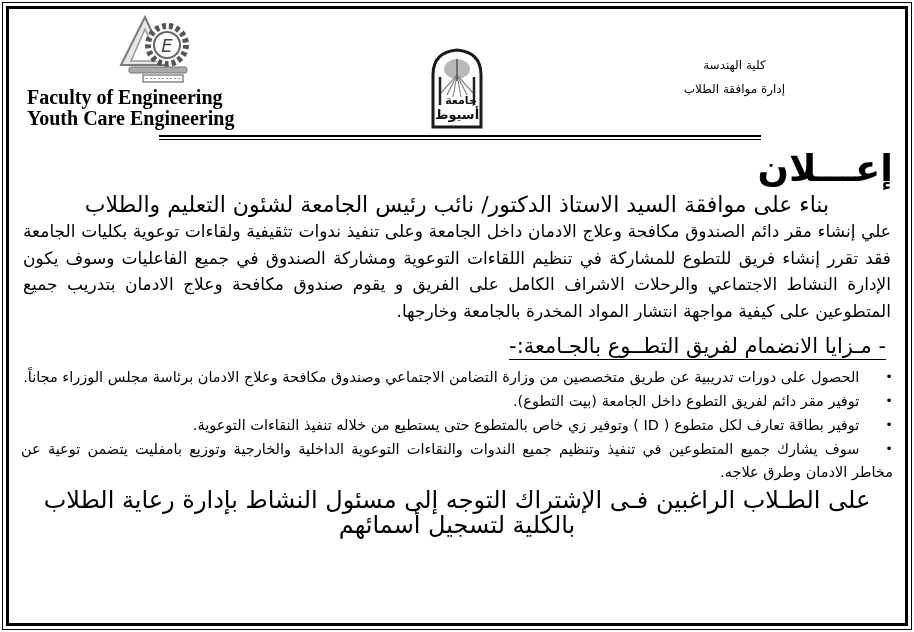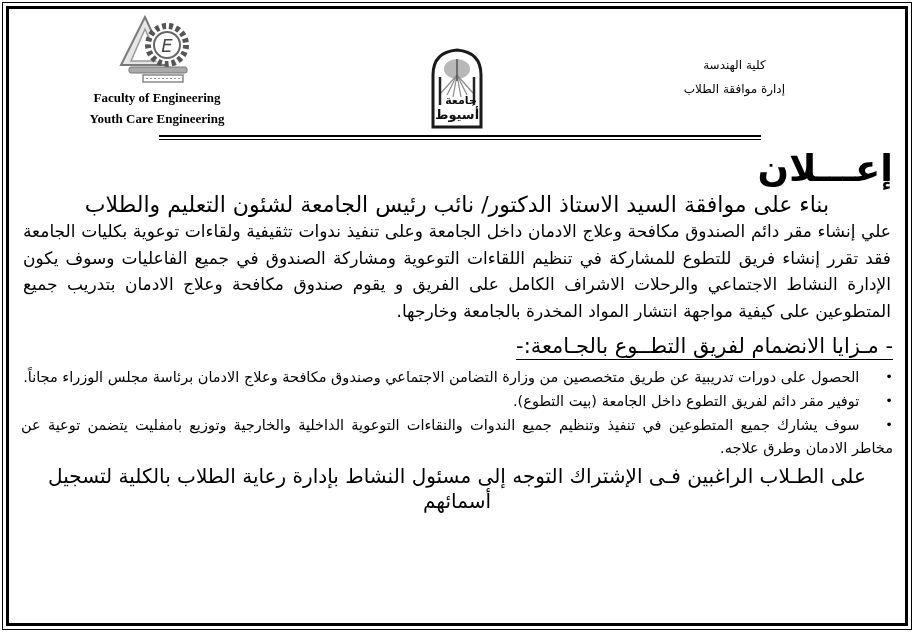--- a/index.html
+++ b/index.html
@@ -4,41 +4,41 @@
 <style>
   html,body{margin:0;padding:0;background:#fff;}
   body{width:914px;height:632px;overflow:hidden;font-family:"DejaVu Sans",sans-serif;color:#000;}
   .frame{position:absolute;left:2px;top:2px;right:2px;bottom:2px;border:1px solid #000;}
   .inner{position:absolute;left:3px;top:3px;right:3px;bottom:3px;border:3px solid #000;box-sizing:border-box;padding:4px 12px 0 12px;}
 
   
   .header{position:relative;height:116px;}
   .hdr-left{position:absolute;left:6px;top:2px;width:260px;text-align:center;}
   .hdr-left .logo{display:block;margin:0 auto;}
-  .en-lines{font-family:"Liberation Serif",serif;font-weight:bold;font-size:13px;line-height:21px;text-align:center;}
+  .en-lines{font-family:"Liberation Serif",serif;font-weight:bold;font-size:20px;line-height:21px;text-align:left;}
   .hdr-center{position:absolute;left:0;right:0;top:34px;text-align:center;}
   .hdr-right{position:absolute;right:108px;top:40px;text-align:center;direction:rtl;font-size:12px;line-height:24px;}
   .hdr-rule{height:2px;border-top:2px solid #000;border-bottom:1px solid #000;margin:6px 132px 0 138px;}
 
   
   .title{text-align:right;font-size:37px;line-height:42px;margin:8px 0 2px 0;font-weight:bold;}
 
   
   .approval{direction:rtl;text-align:center;font-size:22px;line-height:26px;margin:0 4px;}
   .intro-body{direction:rtl;text-align:justify;font-size:17px;line-height:26.5px;margin:0 2px;}
 
   
-  .benefits-heading{direction:rtl;font-size:21px;line-height:30px;margin:7px 0 4px 0;font-weight:normal;}
+  .benefits-heading{direction:rtl;font-size:21px;line-height:30px;margin:7px 7px 4px 0;font-weight:normal;}
   .benefits-heading span{border-bottom:1.5px solid #000;padding-bottom:1px;}
   .bullets{direction:rtl;}
   .bullet-item{direction:rtl;text-align:justify;font-size:14.5px;line-height:23px;margin:0;}
   .bullet-marker{display:inline-block;margin-left:26px;font-size:13px;vertical-align:1px;}
 
   
-  .footer-note{direction:rtl;text-align:center;font-size:20px;line-height:25px;margin:4px 6px 0 6px;}
+  .footer-note{direction:rtl;text-align:center;font-size:24px;line-height:25px;margin:4px 6px 0 6px;}
 
   svg text{font-family:"DejaVu Sans",sans-serif;}
 </style>
 </head>
 <body>
 
 <div class="frame">
   <div class="inner">
 
     <div class="header">
@@ -93,19 +93,20 @@
 
     <p class="approval">بناء على موافقة السيد الاستاذ الدكتور/ نائب رئيس الجامعة لشئون التعليم والطلاب</p>
 
     <p class="intro-body">علي إنشاء مقر دائم الصندوق مكافحة وعلاج الادمان داخل الجامعة وعلى تنفيذ ندوات تثقيفية ولقاءات توعوية بكليات الجامعة فقد تقرر إنشاء فريق للتطوع للمشاركة في تنظيم اللقاءات التوعوية ومشاركة الصندوق في جميع الفاعليات وسوف يكون الإدارة النشاط الاجتماعي والرحلات الاشراف الكامل على الفريق و يقوم صندوق مكافحة وعلاج الادمان بتدريب جميع المتطوعين على كيفية مواجهة انتشار المواد المخدرة بالجامعة وخارجها.</p>
 
     <h2 class="benefits-heading"><span>- مـزايا الانضمام لفريق التطــوع بالجـامعة:-</span></h2>
 
     <div class="bullets">
       <div class="bullet-item"><span class="bullet-marker">•</span><span>الحصول على دورات تدريبية عن طريق متخصصين من وزارة التضامن الاجتماعي وصندوق مكافحة وعلاج الادمان برئاسة مجلس الوزراء مجاناً.</span></div>
       <div class="bullet-item"><span class="bullet-marker">•</span><span>توفير مقر دائم لفريق التطوع داخل الجامعة (بيت التطوع).</span></div>
+      <div class="bullet-item"><span class="bullet-marker">•</span><span>توفير بطاقة تعارف لكل متطوع ( ID ) وتوفير زي خاص بالمتطوع حتى يستطيع من خلاله تنفيذ النقاءات التوعوية.</span></div>
       <div class="bullet-item"><span class="bullet-marker">•</span><span>سوف يشارك جميع المتطوعين في تنفيذ وتنظيم جميع الندوات والنقاءات التوعوية الداخلية والخارجية وتوزيع بامفليت يتضمن توعية عن مخاطر الادمان وطرق علاجه.</span></div>
     </div>
 
     <p class="footer-note">على الطـلاب الراغبين فـى الإشتراك التوجه إلى مسئول النشاط بإدارة رعاية الطلاب بالكلية لتسجيل أسمائهم</p>
 
   </div>
 </div>
 
 </body></html>

